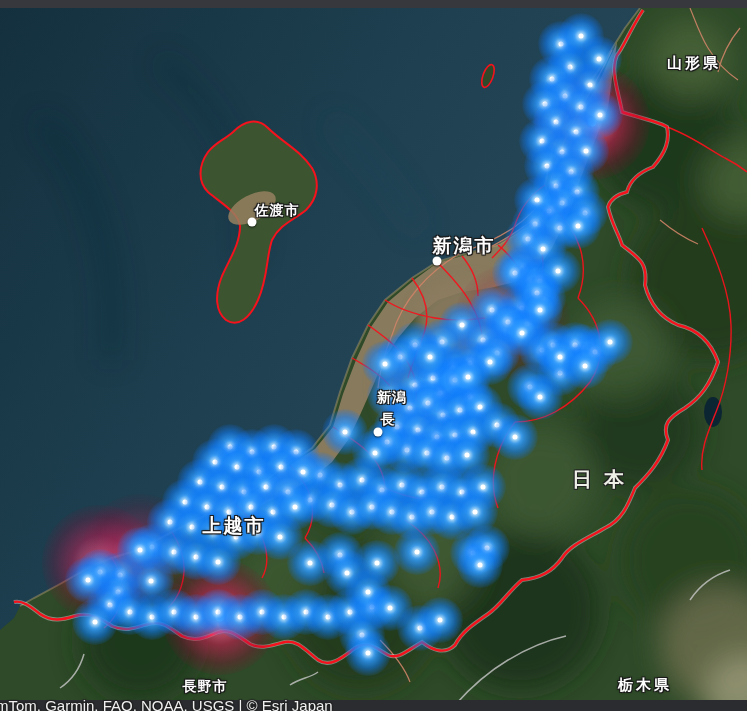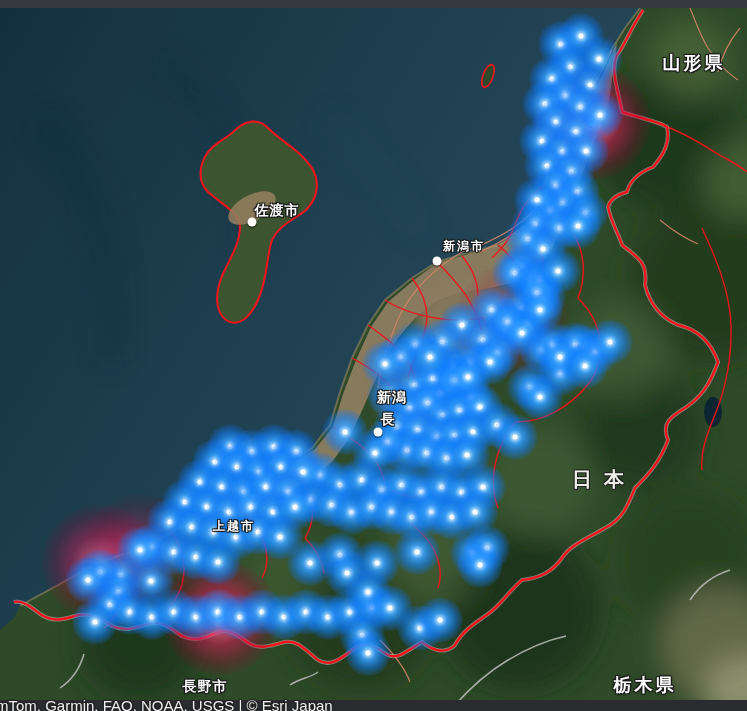--- a/index.html
+++ b/index.html
@@ -15,23 +15,23 @@
   .heat::after{content:"";position:absolute;left:50%;top:50%;width:5px;height:5px;border-radius:50%;
     background:#fff;transform:translate(-50%,-50%);box-shadow:0 0 5px 1px rgba(255,255,255,.95);}
   .alert{position:absolute;width:116px;height:116px;transform:translate(-50%,-50%);border-radius:50%;
     background:radial-gradient(circle,rgba(255,190,215,.9) 0%,rgba(250,90,140,.75) 14%,rgba(214,25,85,.55) 34%,rgba(150,8,55,.32) 56%,rgba(150,8,55,0) 75%);}
   .alert-core{position:absolute;width:9px;height:9px;border-radius:50%;background:#fff;
     transform:translate(-50%,-50%);box-shadow:0 0 8px 3px rgba(255,210,230,.95);}
   .city-marker{position:absolute;width:9px;height:9px;border-radius:50%;background:#fff;
     transform:translate(-50%,-50%);box-shadow:0 1px 2px rgba(0,0,0,.65);}
   .map-label{position:absolute;transform:translate(-50%,-50%);color:#fefefe;font-weight:bold;white-space:nowrap;
     text-shadow:-1px -1px 0 #1a1a1a,1px -1px 0 #1a1a1a,-1px 1px 0 #1a1a1a,1px 1px 0 #1a1a1a,0 0 3px #000;}
-  .kind-prefecture{font-size:18px;letter-spacing:3px;}
+  .kind-prefecture{font-size:15px;letter-spacing:3px;}
   .kind-city{font-size:14px;letter-spacing:1px;}
-  .kind-city-major{font-size:12px;letter-spacing:2px;}
+  .kind-city-major{font-size:19px;letter-spacing:2px;}
   .kind-country{font-size:20px;letter-spacing:12px;color:#eef0e8;
     text-shadow:-1px -1px 0 #222,1px -1px 0 #222,-1px 1px 0 #222,1px 1px 0 #222;}
   #attrib-bar{position:absolute;left:0;top:700px;width:747px;height:11px;background:#2a2c30;z-index:30;}
   #attrib-text{position:absolute;left:-4px;bottom:-2px;z-index:31;color:#f0f0f0;font-size:15px;line-height:1;
     white-space:nowrap;text-shadow:-1px -1px 1px #222,1px -1px 1px #222,-1px 1px 1px #222,1px 1px 1px #222;}
 </style>
 </head>
 <body>
 
 <div id="stage">

